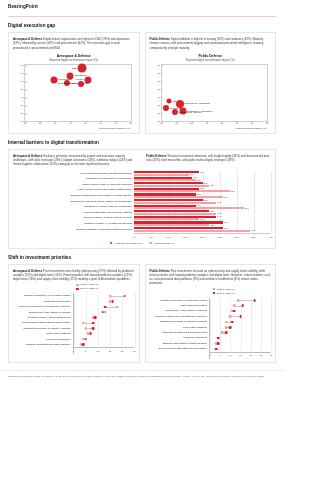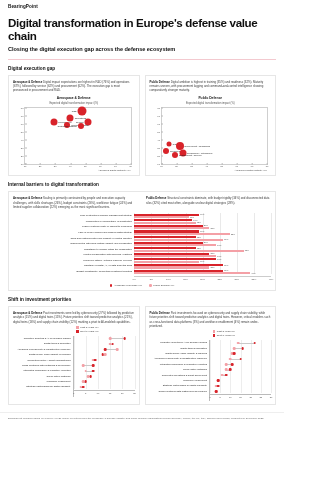--- a/index.html
+++ b/index.html
@@ -107,24 +107,20 @@
 </style>
 </head>
 <body>
 
 <div class="page">
 
   <div class="brandbar">
     <div class="brand">BearingPoint</div>
   </div>
 
-  <div class="titlewrap">
-    <div class="title">Digital transformation in Europe's defense value chain</div>
-    <div class="subtitle">Closing the digital execution gap across the defense ecosystem</div>
-  </div>
   <div class="rule"></div>
 
   <div class="section">
     <div class="sec-title">Digital execution gap</div>
     <div class="panelrow">
       <div class="panel">
         <div class="lede">
           <b>Aerospace &amp; Defense</b>
           <span>Digital impact expectations are highest in R&amp;D (76%) and operations (67%), followed by service (62%) and procurement (62%). The execution gap is most pronounced in procurement and R&amp;D.</span>
         </div>

